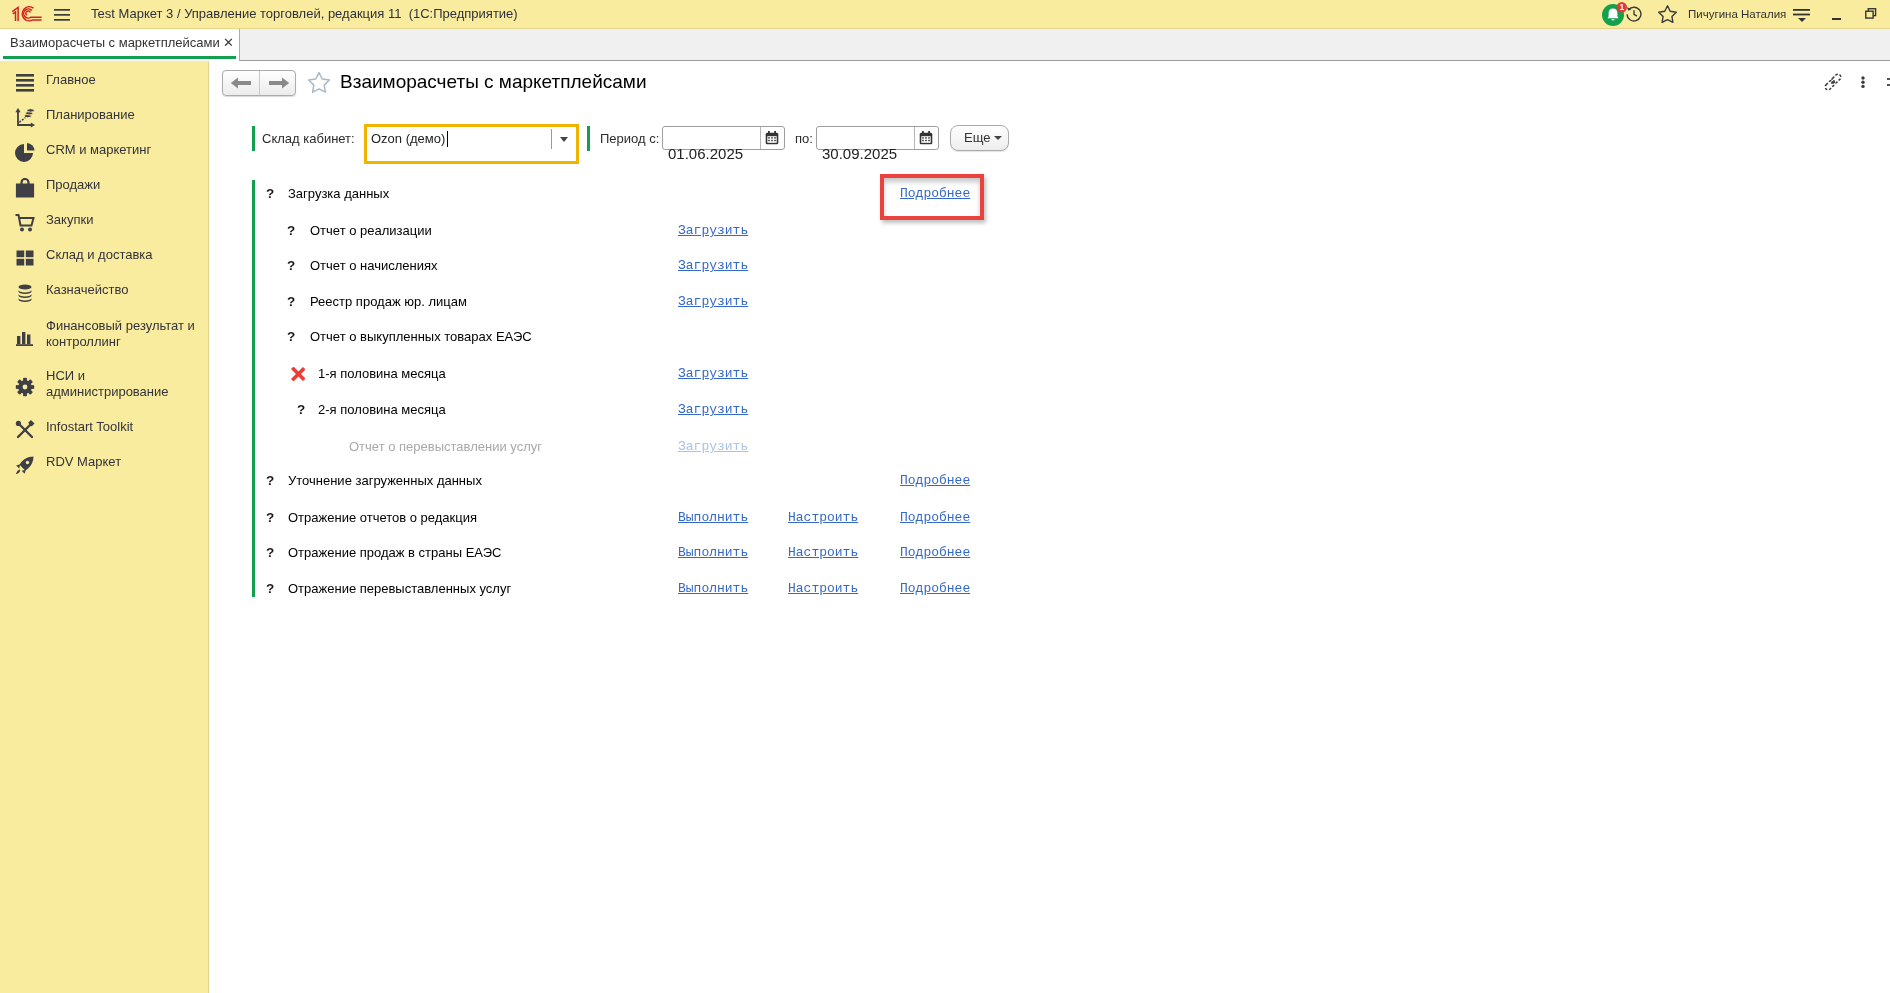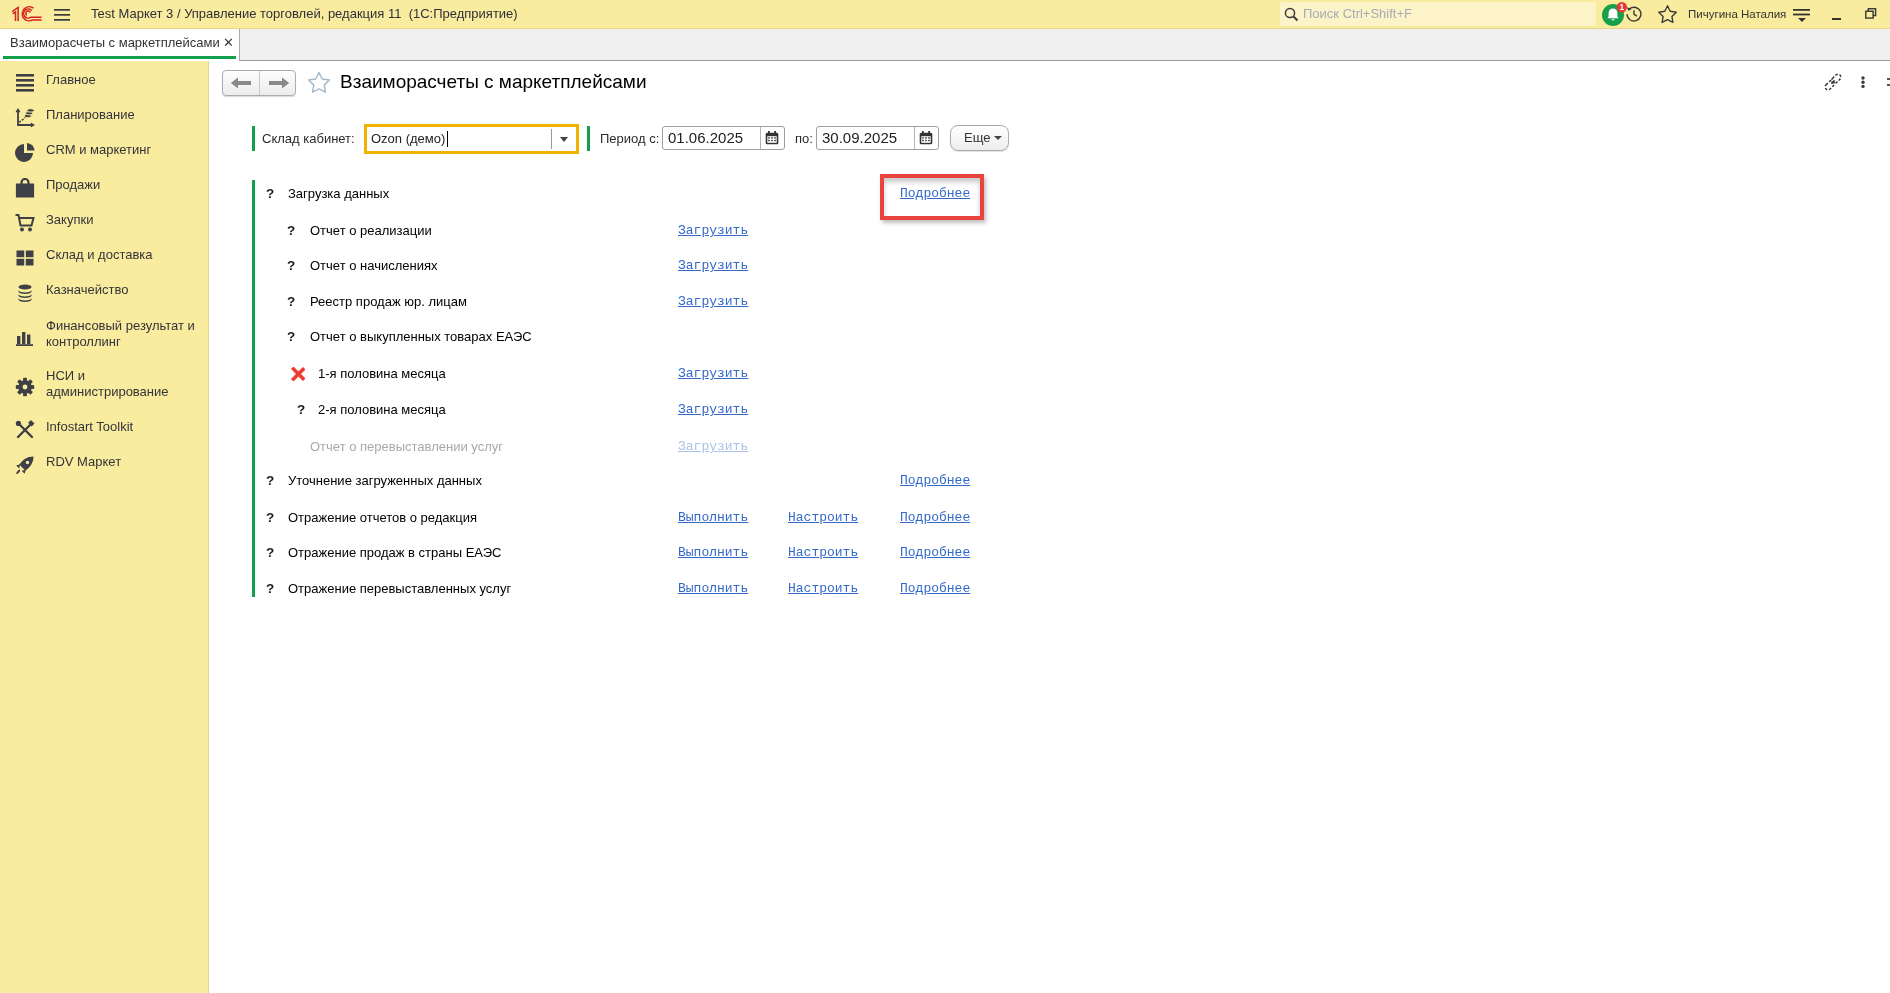--- a/index.html
+++ b/index.html
@@ -22,36 +22,36 @@
   #sidebar { position:absolute; left:0; top:61px; width:209px; height:932px; background:#FAEC9E; border-right:1px solid #E3D38E; }
   .sbi { position:absolute; left:15px; width:20px; height:20px; }
   .sbt { position:absolute; left:46px; font-size:13px; color:#33333B; line-height:16px; }
   
   #content { position:absolute; left:210px; top:61px; width:1680px; height:932px; background:#fff; }
   #navbtns { position:absolute; left:12px; top:9px; width:74px; height:26px; border:1px solid #ABABAB; border-radius:4px; background:linear-gradient(#FEFEFE,#ECECEC); box-shadow:0 1px 1px rgba(0,0,0,0.15);}
   #navbtns .div { position:absolute; left:36px; top:0; width:1px; height:24px; background:#C9C9C9; }
   #pagetitle { position:absolute; left:130px; top:7px; height:28px; line-height:28px; font-size:19px; color:#000; }
   .greenbar { position:absolute; width:3px; background:#12A04E; }
   .lbl { position:absolute; height:25px; line-height:25px; font-size:13px; color:#2B2B2B; }
-  #combo { position:absolute; left:154px; top:63px; width:215px; height:30px; border:3px solid #EFB400; background:#fff; }
+  #combo { position:absolute; left:154px; top:63px; width:215px; height:40px; border:3px solid #EFB400; background:#fff; }
   #combo .txt { position:absolute; left:4px; top:0; height:24px; line-height:24px; font-size:13px; color:#222; }
   #combo .cur { position:absolute; left:80px; top:4px; width:1px; height:16px; background:#000; }
   #combo .sep { position:absolute; right:24px; top:2px; width:1px; height:20px; background:#999; }
   #combo .arr { position:absolute; right:8px; top:10px; width:0; height:0; border-left:4.5px solid transparent; border-right:4.5px solid transparent; border-top:5px solid #444; }
   .datefld { position:absolute; top:65px; height:24px; border:1px solid #9E9E9E; border-radius:3px; background:#fff; }
-  .datefld .txt { position:absolute; left:5px; top:0; height:22px; line-height:22px; font-size:15px; color:#222; }
+  .datefld .txt { position:absolute; left:5px; top:16px; height:22px; line-height:22px; font-size:15px; color:#222; }
   .datefld .sep { position:absolute; right:23px; top:0px; width:1px; height:22px; background:#B5B5B5; }
   #morebtn { position:absolute; left:740px; top:64px; width:59px; height:26px; border:1px solid #ABABAB; border-radius:8px; background:linear-gradient(#FFFFFF,#EDEDED); box-shadow:0 1px 1px rgba(0,0,0,0.12); }
   #morebtn .t { position:absolute; left:13px; top:0; height:24px; line-height:24px; font-size:13px; color:#333; }
   #morebtn .arr { position:absolute; right:6px; top:10px; width:0; height:0; border-left:4px solid transparent; border-right:4px solid transparent; border-top:4.5px solid #444; }
   #tasks-line { position:absolute; left:42px; top:119px; width:3px; height:417px; background:#12A04E; }
   .row { position:absolute; height:20px; line-height:20px; font-size:13px; color:#000000; }
   .q { position:absolute; font-weight:bold; font-size:13.5px; height:20px; line-height:20px; color:#1A1A1A; }
   .lnk { position:absolute; height:20px; line-height:20px; font-size:13px; color:#3569C8; text-decoration:underline;font-family:Liberation Mono, monospace; }
-  .gray { color:#A9A9A9; }
+  .gray { color:#A9A9A9;margin-left:39px; }
   .graylnk { color:#A9C3E9; }
   #redrect { position:absolute; left:670px; top:113px; width:104px; height:46px; border:4px solid #E8433C; background:#fff; box-shadow:2px 3px 4px rgba(0,0,0,0.25), inset 0 4px 5px rgba(0,0,0,0.22); }
 </style>
 </head>
 <body>
 
   <div id="topbar">
     <svg class="abs" style="left:10px;top:4px" width="34" height="20" viewBox="0 0 34 20">
       <g stroke="#D6201F" fill="none" stroke-width="1.5">
         <path d="M2.2,7.6 L8.1,3.5 L8.1,17"></path>
@@ -62,27 +62,20 @@
       </g>
     </svg>
     <svg class="abs" style="left:54px;top:9px" width="16" height="12" viewBox="0 0 16 12">
       <g fill="#3A3A3A">
         <rect x="0" y="0" width="16" height="1.7"></rect>
         <rect x="0" y="5" width="16" height="1.7"></rect>
         <rect x="0" y="10" width="16" height="1.7"></rect>
       </g>
     </svg>
     <div id="apptitle">Test Маркет 3 / Управление торговлей, редакция 11&nbsp; (1С:Предприятие)</div>
-    <div id="search">
-      <svg class="abs" style="left:4px;top:5px" width="15" height="15" viewBox="0 0 15 15">
-        <circle cx="6" cy="6" r="4.6" fill="none" stroke="#3A3A3A" stroke-width="1.5"></circle>
-        <line x1="9.5" y1="9.5" x2="13.5" y2="13.5" stroke="#3A3A3A" stroke-width="2"></line>
-      </svg>
-      <div class="ph">Поиск Ctrl+Shift+F</div>
-    </div>
     <svg class="abs" style="left:1601px;top:2px" width="27" height="25" viewBox="0 0 27 25">
       <circle cx="12" cy="13" r="11" fill="#15A04C"></circle>
       <path d="M12 6.5 C9.2 6.5 7.6 8.6 7.6 11 L7.6 14.5 L6.4 16.3 L17.6 16.3 L16.4 14.5 L16.4 11 C16.4 8.6 14.8 6.5 12 6.5 Z" fill="#fff"></path>
       <path d="M10.3 17.3 A1.8 1.8 0 0 0 13.7 17.3 Z" fill="#fff"></path>
       <circle cx="20.8" cy="5.2" r="5.2" fill="#E53935"></circle>
       <text x="20.8" y="8.2" font-size="8.5" font-weight="bold" fill="#fff" text-anchor="middle" font-family="Liberation Sans">1</text>
     </svg>
     <svg class="abs" style="left:1626px;top:6px" width="16" height="16" viewBox="0 0 16 16">
       <path d="M2.6,3.8 A6.9,6.9 0 1 1 1.1,8.2" fill="none" stroke="#3A3A3A" stroke-width="1.4"></path>
       <path d="M0.8,1.2 L2.4,4.8 L5.7,3 Z" fill="#3A3A3A"></path>

